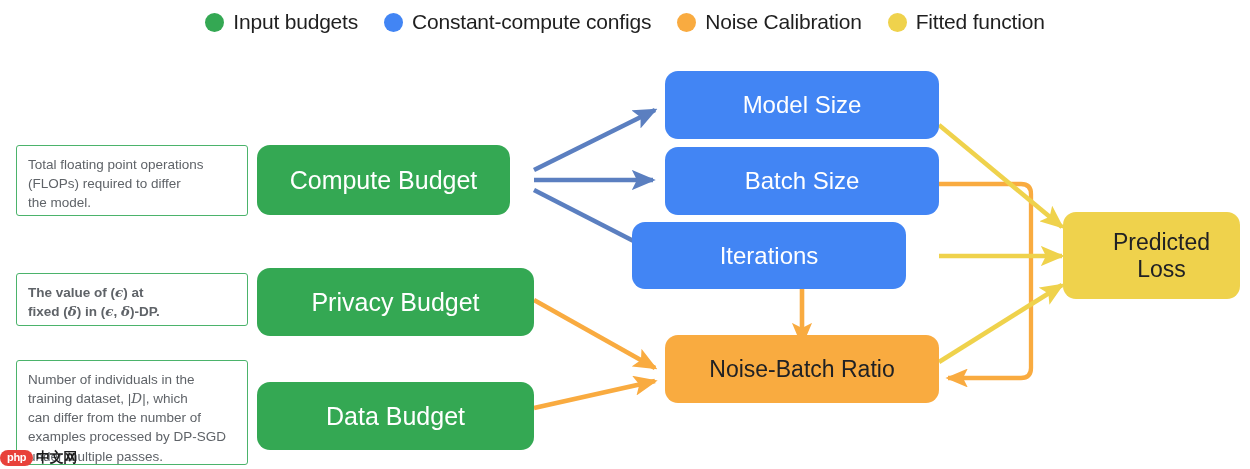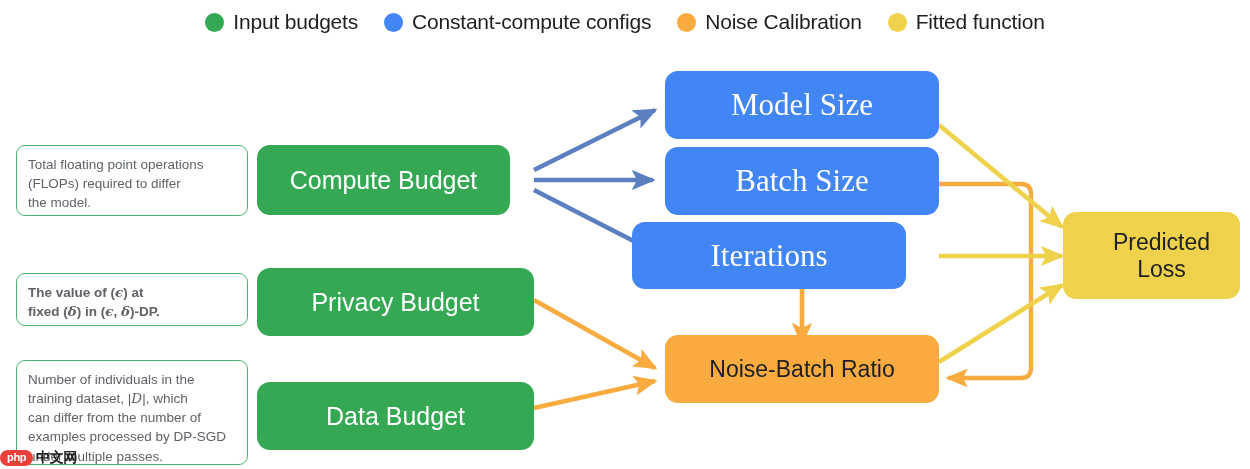--- a/index.html
+++ b/index.html
@@ -71,42 +71,41 @@
   .node-green {
     background: #34a853;
     color: #ffffff;
     border-radius: 13px;
     font-size: 25px;
   }
   .node-blue {
     background: #4285f4;
     color: #ffffff;
     border-radius: 13px;
-    font-size: 31px;
-    font-family: Liberation Serif, serif;
+    font-size: 24px;
   }
   .node-orange {
     background: #f9ab40;
     color: #202124;
     border-radius: 13px;
     font-size: 23px;
   }
   .node-yellow {
     background: #efd24c;
     color: #202124;
     border-radius: 13px;
     font-size: 23px;
   }
 
   
   .note {
     position: absolute;
     box-sizing: border-box;
     border: 1.4px solid #4bb36b;
-    border-radius: 9px;
+    border-radius: 3px;
     background: #ffffff;
     color: #5f6368;
     font-size: 13.5px;
     line-height: 1.42;
     padding: 9px 11px 8px 11px;
   }
   .mathvar {
     font-family: "DejaVu Serif", serif;
     font-style: italic;
   }

